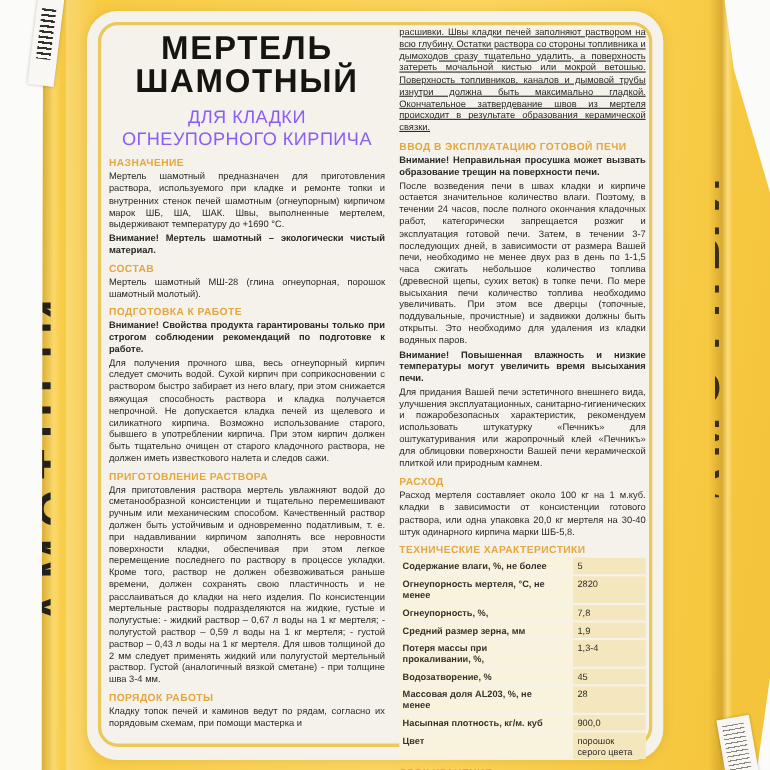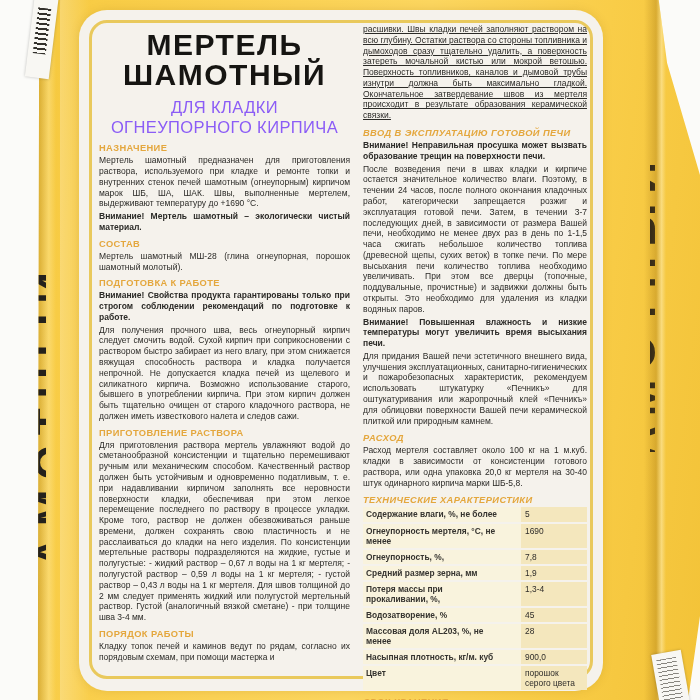--- a/index.html
+++ b/index.html
@@ -46,21 +46,21 @@
   .col-left{width:251px;flex:none;}
   .col-right{flex:1;min-width:0;}
 
   
   .title{margin-top:6px;text-align:center;font-weight:bold;color:#161512;
          font-size:30px;line-height:1.0;letter-spacing:1.5px;}
   .subtitle{margin-top:7px;text-align:center;font-weight:normal;color:#8b5cf6;
          font-size:16.5px;line-height:1.22;letter-spacing:.4px;}
   .sec-h{font-size:9.3px;font-weight:bold;color:#e4a73d;letter-spacing:.4px;
          margin:6px 0 2px;}
-  .col-right .sec-h{margin-top:7px;font-style:italic;}
+  .col-right .sec-h{margin-top:7px;}
   p.body{font-size:8.5px;line-height:1.27;text-align:justify;margin:0 0 2px;}
   p.body.b{font-weight:bold;}
   .first-par{margin-top:3px;text-decoration:underline;}
 
   
   .tbl{margin-top:2px;}
   .trow{display:flex;margin-bottom:2px;background:#f9f3dd;}
   .tlabel{flex:1;padding:2px 16px 2px 3px;font-size:8.4px;font-weight:bold;color:#35332f;line-height:1.2;}
   .tval{width:58px;flex:none;background:#f4e7bd;padding:2px 4px;font-size:8.4px;color:#2e2c29;line-height:1.2;}
 </style>
@@ -146,21 +146,21 @@
 
         <div>
           <div class="sec-h">ТЕХНИЧЕСКИЕ ХАРАКТЕРИСТИКИ</div>
           <div class="tbl">
             <div class="trow">
               <div class="tlabel">Содержание влаги, %, не более</div>
               <div class="tval">5</div>
             </div>
             <div class="trow">
               <div class="tlabel">Огнеупорность мертеля, °С, не менее</div>
-              <div class="tval">1690</div>
+              <div class="tval">2820</div>
             </div>
             <div class="trow">
               <div class="tlabel">Огнеупорность, %,</div>
               <div class="tval">7,8</div>
             </div>
             <div class="trow">
               <div class="tlabel">Средний размер зерна, мм</div>
               <div class="tval">1,9</div>
             </div>
             <div class="trow">

